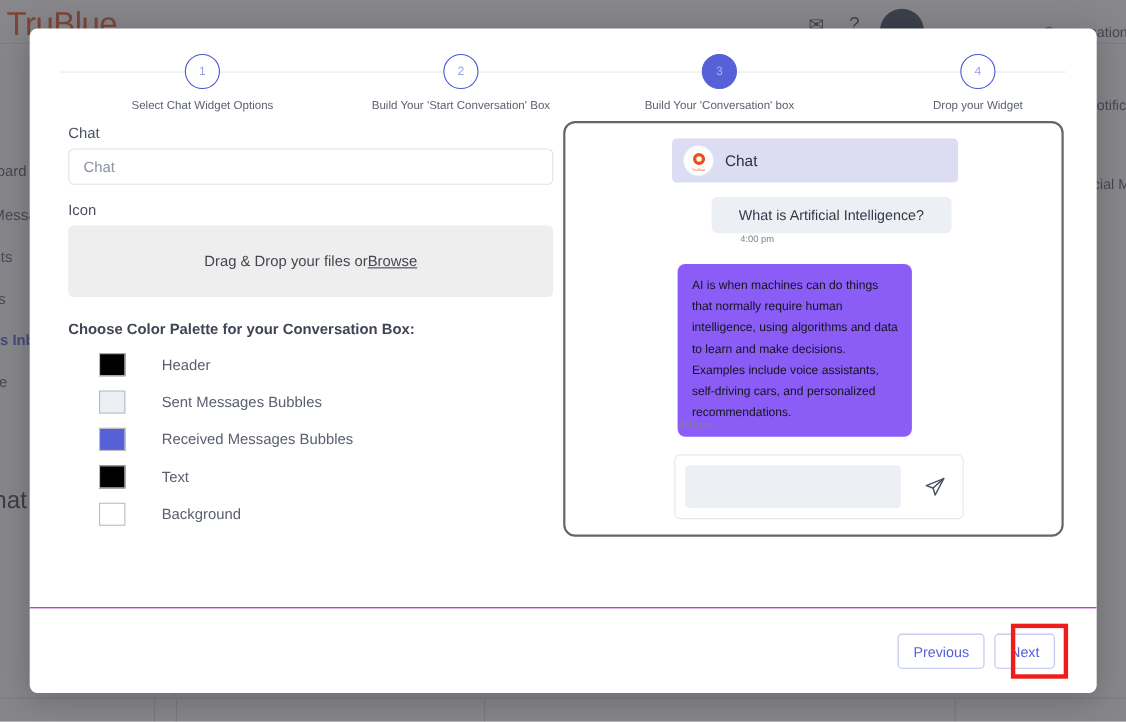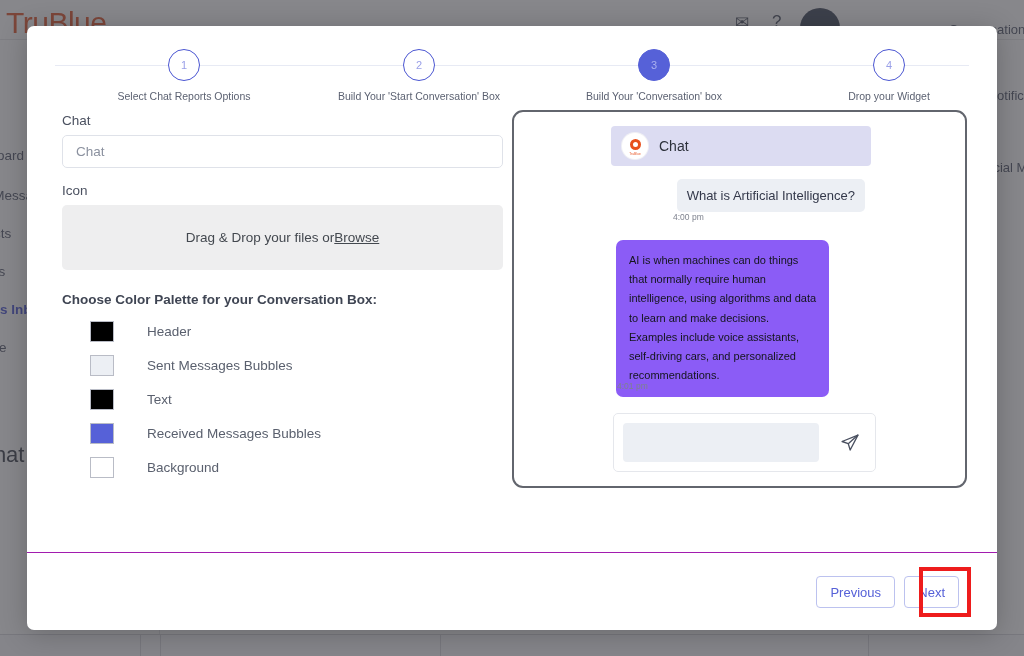--- a/index.html
+++ b/index.html
@@ -189,21 +189,21 @@
     position: absolute; bottom: 3px; left: 0; right: 0;
     text-align: center; font-size: 3.2px; color: #e8501d;
     letter-spacing: 0.1px;
   }
   .pv-title {
     margin-left: 11px; font-size: 14px; color: #2d313b;
   }
   .pv-sent {
     position: absolute; right: 100px; top: 67px;
     background: #eceff4; border-radius: 5px;
-    padding: 9px 10px; font-size: 13px; color: #33384a;
+    padding: 9px 25px; font-size: 13px; color: #33384a;
     white-space: nowrap;
   }
   .pv-time-a {
     position: absolute; left: 159px; top: 100px;
     font-size: 8.5px; color: #7e828e;
   }
   .pv-recv {
     position: absolute; left: 102px; top: 128px;
     width: 213px; background: #8b5cf6;
     border-radius: 7px; padding: 11px 12px 12px 13px;
@@ -290,21 +290,21 @@
 <div id="scrim"></div>
 
 <div id="modal">
 
 
   <div class="stepper">
     <div class="step-line"></div>
 
     <div class="step" style="left:157px">
       <div class="step-circle">1</div>
-      <div class="step-label">Select Chat Reports Options</div>
+      <div class="step-label">Select Chat Widget Options</div>
     </div>
 
     <div class="step" style="left:392px">
       <div class="step-circle">2</div>
       <div class="step-label">Build Your 'Start Conversation' Box</div>
     </div>
 
     <div class="step active" style="left:627px">
       <div class="step-circle">3</div>
       <div class="step-label">Build Your 'Conversation' box</div>
@@ -333,26 +333,26 @@
 
       <div class="sw-row">
         <div class="swatch" style="background: rgb(0, 0, 0);"></div>
         <div class="sw-label">Header</div>
       </div>
       <div class="sw-row">
         <div class="swatch" style="background: rgb(236, 239, 244);"></div>
         <div class="sw-label">Sent Messages Bubbles</div>
       </div>
       <div class="sw-row">
+        <div class="swatch" style="background: rgb(86, 97, 216);"></div>
+        <div class="sw-label">Received Messages Bubbles</div>
+      </div>
+      <div class="sw-row">
         <div class="swatch" style="background: rgb(0, 0, 0);"></div>
         <div class="sw-label">Text</div>
-      </div>
-      <div class="sw-row">
-        <div class="swatch" style="background: rgb(86, 97, 216);"></div>
-        <div class="sw-label">Received Messages Bubbles</div>
       </div>
       <div class="sw-row">
         <div class="swatch" style="background: rgb(255, 255, 255);"></div>
         <div class="sw-label">Background</div>
       </div>
     </div>
 
     <div class="preview-col">
       <div class="pv-header">
         <div class="pv-avatar">

